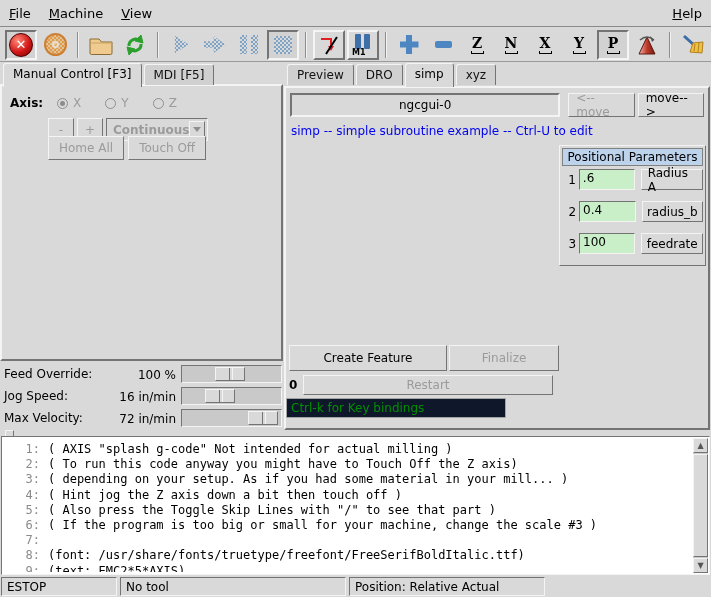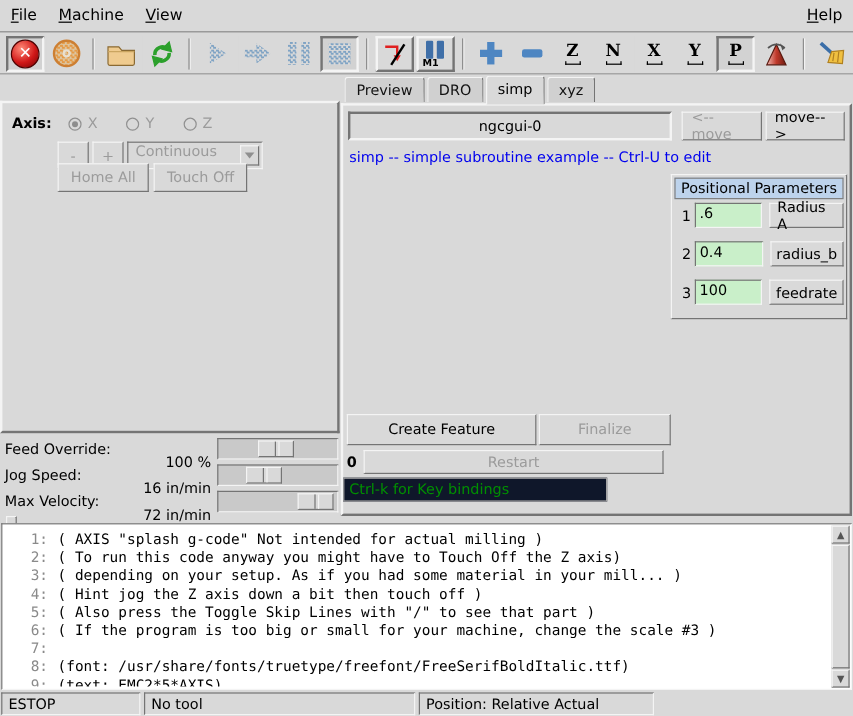--- a/index.html
+++ b/index.html
@@ -69,31 +69,31 @@
   .axis-label { font-weight:bold; margin-right:14px; }
   .radio { display:flex; align-items:center; margin-right:24px; color:#9b9b9b; }
   .radio .rb { width:11px; height:11px; border-radius:50%; border:1px solid #909090; background:#d9d9d9;
                margin-right:5px; position:relative; }
   .radio .rb.sel::after { content:""; position:absolute; left:2px; top:2px; width:5px; height:5px;
                border-radius:50%; background:#8d8d8d; }
   .jog-row  { position:absolute; left:46px; top:32px; display:flex; }
   .btn { background:#d9d9d9; display:flex; align-items:center; justify-content:center; font-size:12px; }
   .btn.disabled { color:#9b9b9b; }
   .jog-btn { width:26px; height:23px; margin-right:3px; }
-  .combo { width:113px; height:23px; display:flex; align-items:flex-start; color:#9b9b9b; padding-left:6px; position:relative; }
+  .combo { width:102px; height:23px; display:flex; align-items:center; color:#9b9b9b; padding-left:6px; position:relative;font-weight:bold; }
   .combo .arrowbox { position:absolute; right:2px; top:2px; bottom:2px; width:16px; background:#d9d9d9;
                      display:flex; align-items:center; justify-content:center; }
   .combo .arrowbox s { display:block; width:0; height:0; border:4px solid transparent; border-top:5px solid #8f8f8f; margin-top:4px; }
   .home-row { position:absolute; left:46px; top:50px; display:flex; }
   .home-row .btn { height:24px; padding:0 10px; margin-right:4px; }
 
   .sliders { position:absolute; left:0; top:302px; width:284px; }
   .slider-row { position:relative; height:21px; margin-bottom:1px; }
   .slider-row .lab { position:absolute; left:4px; top:3px; }
-  .slider-row .val { position:absolute; left:96px; width:80px; top:14px; text-align:right; }
+  .slider-row .val { position:absolute; left:96px; width:80px; top:4px; text-align:right; }
   .trough { position:absolute; left:181px; top:1px; width:101px; height:18px; background:#c9c9c9; }
   .handle { position:absolute; top:1px; bottom:1px; width:30px; background:#d9d9d9;
             border:1px solid; border-color:#f4f4f4 #747474 #747474 #f4f4f4; }
   .handle::after { content:""; position:absolute; left:13px; top:0; bottom:0; width:2px;
             border-left:1px solid #747474; border-right:1px solid #f4f4f4; }
 
   .sash { position:absolute; left:5px; top:368px; width:9px; height:9px; background:#d9d9d9;
           border:1px solid; border-color:#f4f4f4 #747474 #747474 #f4f4f4; }
 
   
@@ -262,20 +262,24 @@
     <svg width="24" height="24">
       <line x1="3" y1="3" x2="13" y2="12" stroke="#3a6ea8" stroke-width="3"></line>
       <polygon points="12,10 22,9 21,20 9,19" fill="#f0c040" stroke="#b08020"></polygon>
       <line x1="14" y1="11" x2="13" y2="18" stroke="#b08020"></line>
       <line x1="18" y1="10" x2="17" y2="19" stroke="#b08020"></line>
     </svg>
   </div>
 </div>
 
 <div class="left-col">
+  <div class="tabs">
+    <div class="tab active">Manual Control [F3]</div>
+    <div class="tab inactive">MDI [F5]</div>
+  </div>
   <div class="panel-frame raised" style="left:0; top:22px; width:283px; height:277px;padding-left:16px;">
     <div class="axis-row">
       <span class="axis-label">Axis:</span>
       <span class="radio">
         <span class="rb sel"></span>
         <span>X</span>
       </span>
       <span class="radio">
         <span class="rb"></span>
         <span>Y</span>

